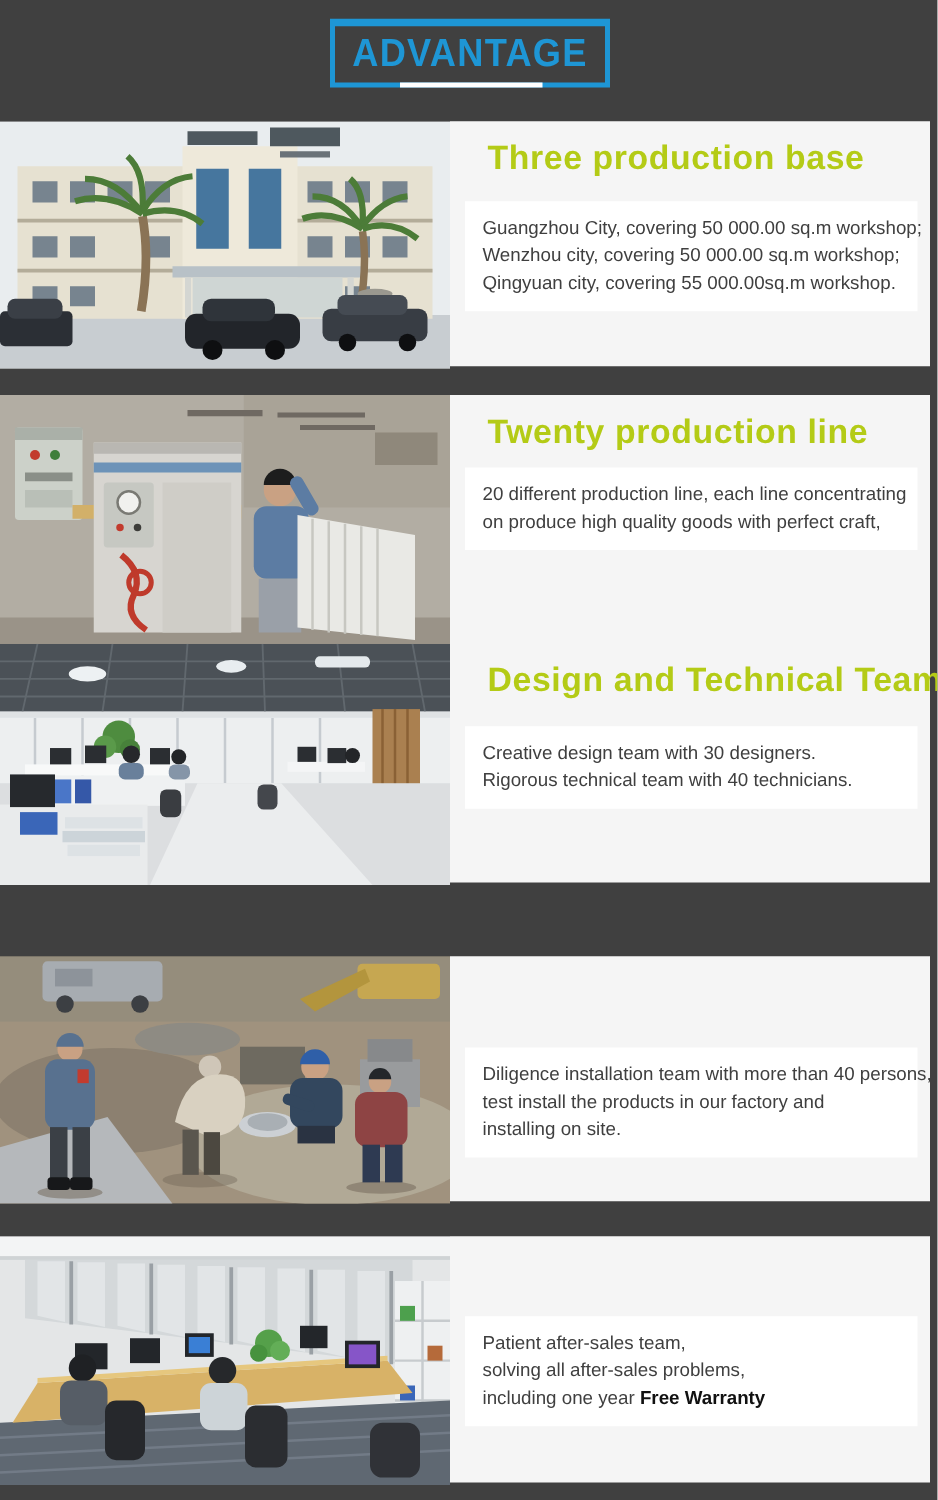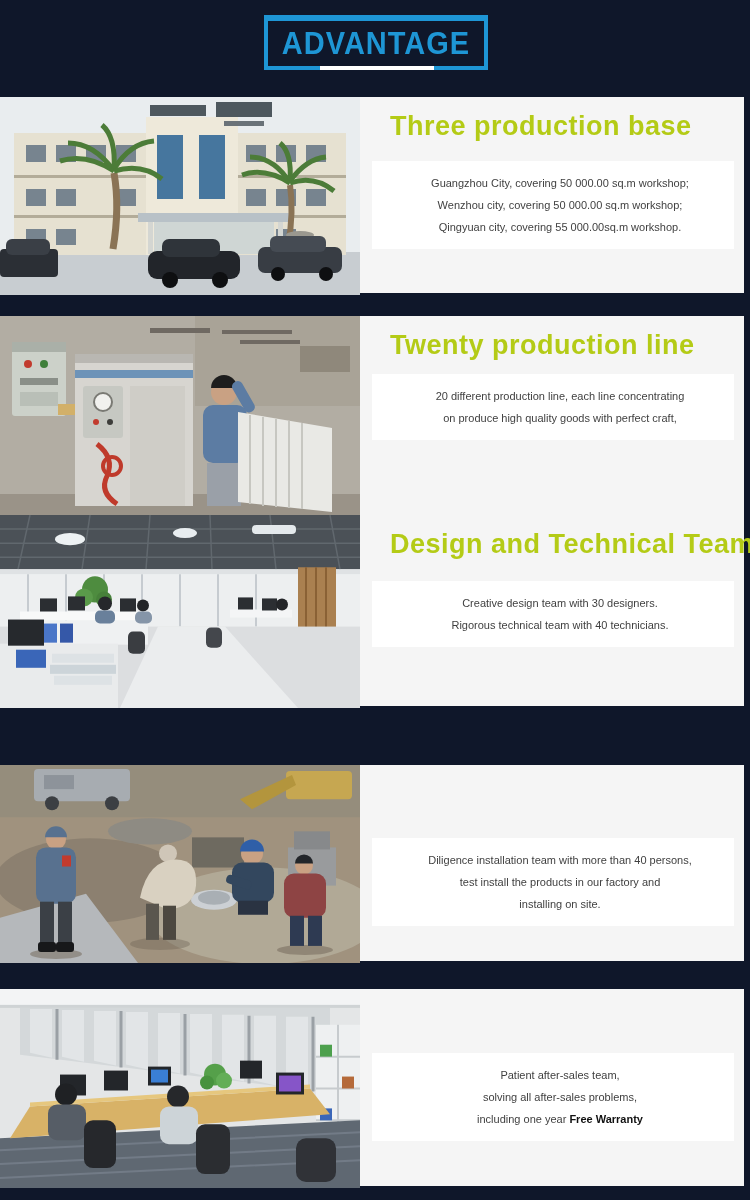--- a/index.html
+++ b/index.html
@@ -1,20 +1,19 @@
 <!DOCTYPE html>
 <html><head>
 <meta charset="utf-8">
 <style>
   html,body { margin:0; padding:0; background:#ffffff; }
   .page {
     position:relative; width:750px; height:1200px; margin:0 auto;
-    background:#0f172a; overflow:hidden;
+    background:#404040; overflow:hidden;
     font-family:"Liberation Sans", sans-serif;
-    text-align:center;
   }
   
   .adv-box {
     position:absolute; left:264px; top:15px; width:224px; height:55px;
     box-sizing:border-box;
     border:4px solid #1e96d5; border-top-width:6px;
     display:flex; align-items:center; justify-content:center;
   }
   .adv-gap {
     position:absolute; left:24%; bottom:-4px; width:53%; height:4px;
@@ -38,21 +37,21 @@
   .heading {
     position:absolute; left:390px; top:14px;
     font-size:27px; font-weight:bold; letter-spacing:0.5px;
     color:#b4cb16; white-space:nowrap;
   }
   .textbox {
     position:absolute; left:372px; right:16px;
     background:#ffffff; padding:11px 0 11px 14px;
   }
   .line {
-    font-size:11px; line-height:22px; color:#3f3f3f; white-space:nowrap;
+    font-size:15px; line-height:22px; color:#3f3f3f; white-space:nowrap;
   }
   .line b { color:#111111; }
 </style>
 </head>
 <body>
 
 <div class="page">
 
   <div class="adv-box">
     <span class="adv-title">ADVANTAGE</span>

